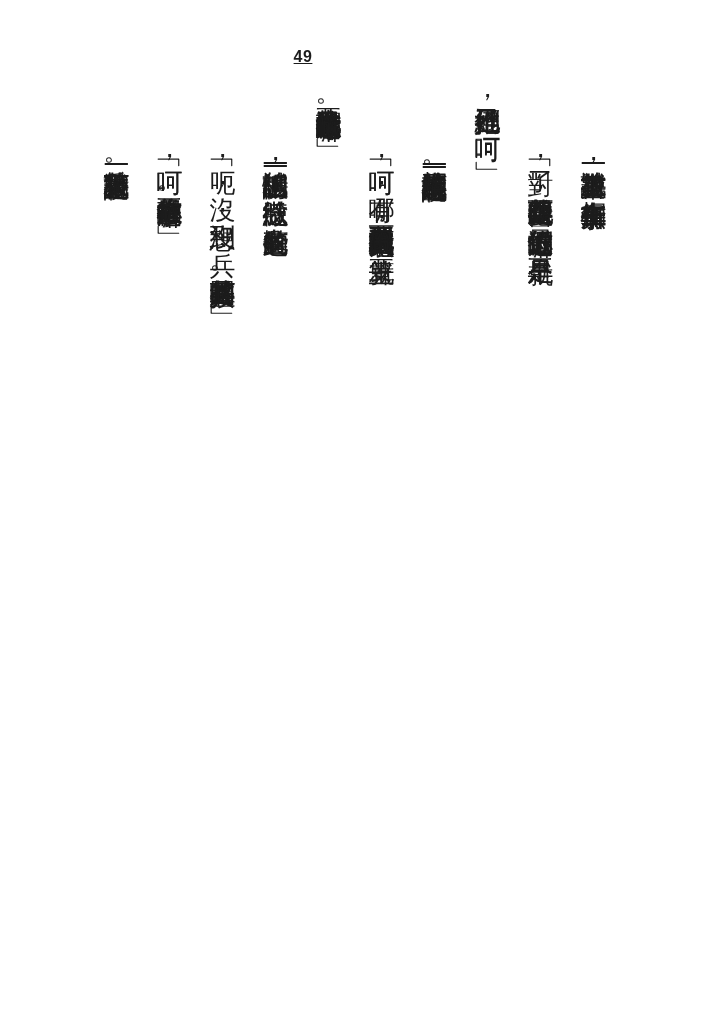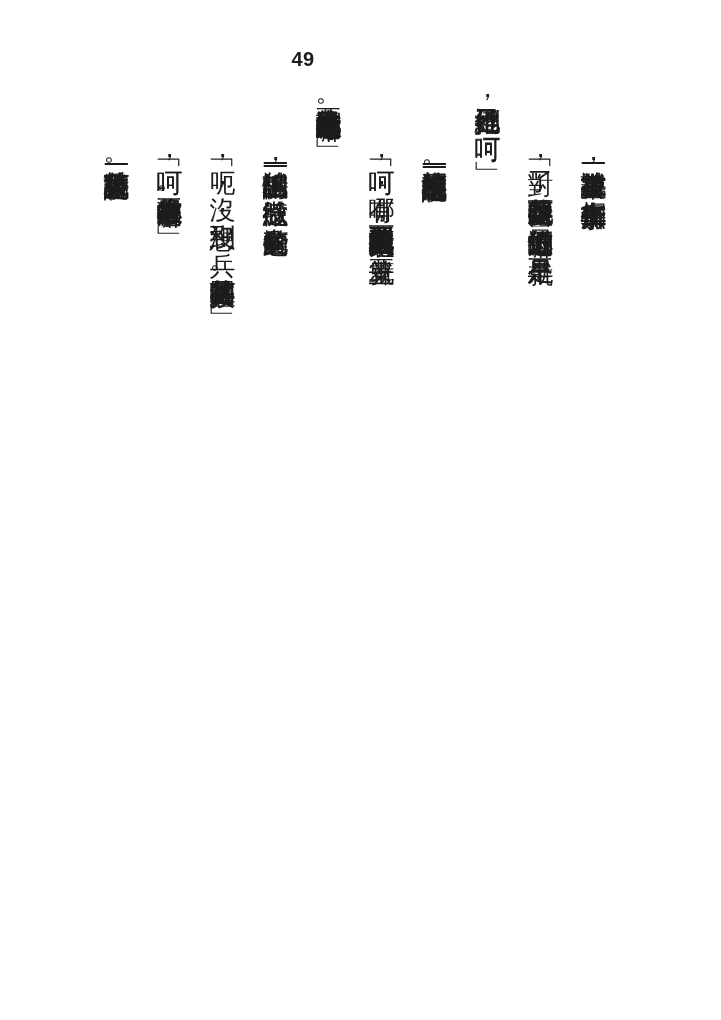--- a/index.html
+++ b/index.html
@@ -15,24 +15,25 @@
     overflow: hidden;
     font-family: "Liberation Serif", "DejaVu Serif", serif;
   }
   .page-number {
     position: absolute;
     top: 48px;
     left: 0;
     width: 606px;
     text-align: center;
     font-family: "Liberation Sans", "DejaVu Sans", sans-serif;
-    font-size: 20px;
+    font-size: 16px;
     font-weight: bold;
     color: #1c1c1c;
     letter-spacing: 0.5px;
+    text-decoration: underline;
   }
   .text-block {
     position: absolute;
     top: 88px;
     right: 101px;
     width: 532px;
     height: 904px;
     writing-mode: vertical-rl;
     text-orientation: mixed;
     font-size: 26px;

